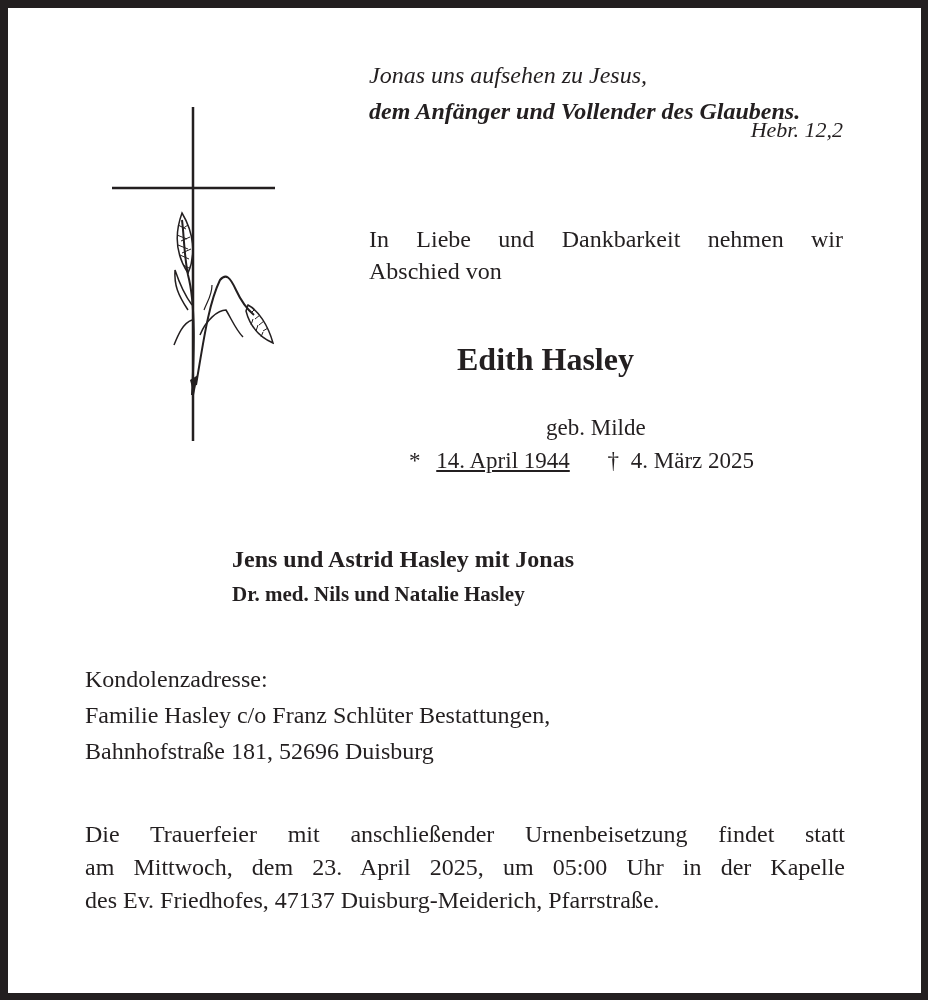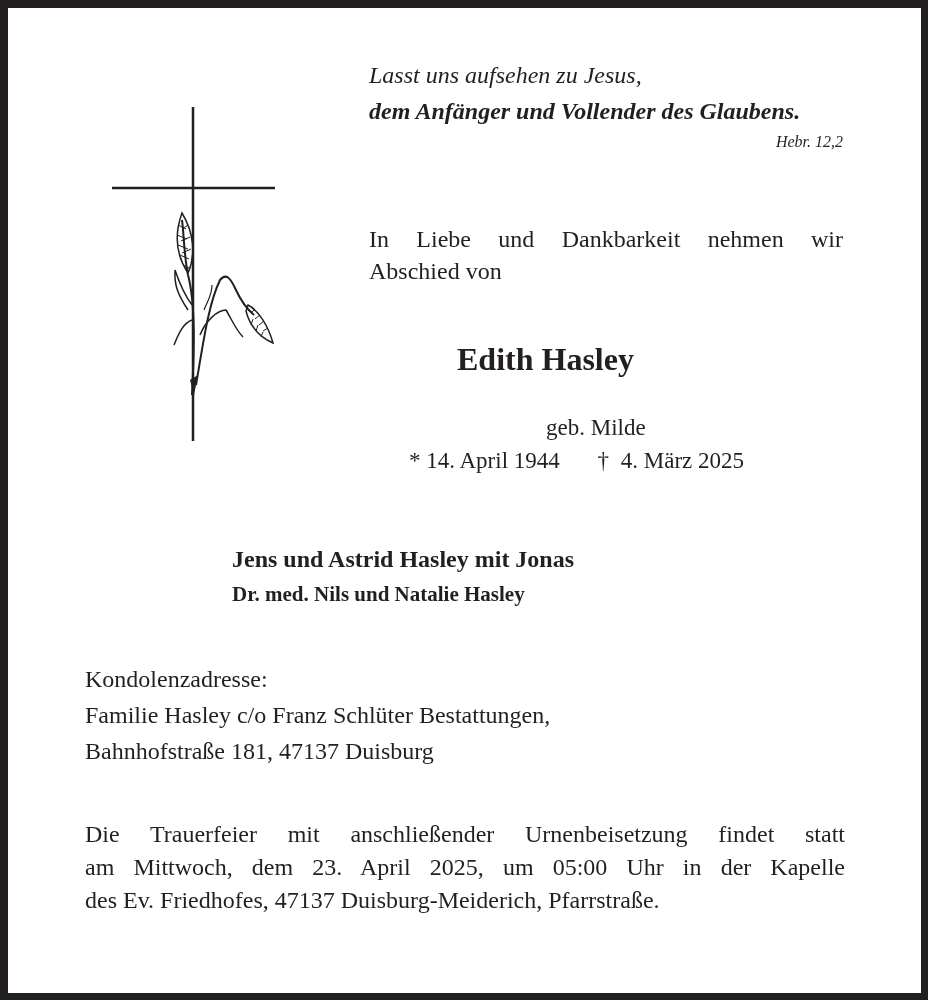--- a/index.html
+++ b/index.html
@@ -35,39 +35,39 @@
   <path d="M140 200 C 150 205, 160 220, 165 238 C 152 232, 142 222, 138 206 Z" fill="none" stroke="#231f20" stroke-width="1.5"></path>
   <path d="M143 208 l4 -4 M147 214 l5 -4 M151 220 l5 -4 M155 226 l5 -3 M145 214 l-2 6 M150 220 l-2 6 M155 227 l-2 5" stroke="#231f20" stroke-width="1"></path>
 
   <path d="M80 205 C 70 190, 66 180, 67 165 C 72 180, 78 192, 84 200" stroke="#231f20" stroke-width="1.5" fill="none"></path>
   <path d="M84 215 C 75 218, 70 230, 66 240" stroke="#231f20" stroke-width="1.5" fill="none"></path>
   <path d="M92 230 C 98 215, 110 205, 118 205 C 124 215, 128 225, 135 232" stroke="#231f20" stroke-width="1.5" fill="none"></path>
   <path d="M96 205 C 100 195, 104 190, 104 180" stroke="#231f20" stroke-width="1.2" fill="none"></path>
   <path d="M86 290 L 90 270 L 82 275 Z" fill="#231f20"></path>
 </svg>
 
-<p class="t quote" style="left:369px; top:57px;">Lasst uns aufsehen zu Jesus,</p>
+<p class="t quote" style="left:369px; top:57px;">Jonas uns aufsehen zu Jesus,</p>
 <p class="t quote" style="left:369px; top:93px;font-weight:bold;">dem Anfänger und Vollender des Glaubens.</p>
-<p class="t quote" style="right:85px; top:124px; font-size:16px;">Hebr. 12,2</p>
+<p class="t quote" style="right:85px; top:112px; font-size:22px;">Hebr. 12,2</p>
 
 <p class="t reg" style="left:369px; top:226px; width:474px; text-align:justify; text-align-last:justify;"><span>In Liebe und Dankbarkeit nehmen wir</span></p>
 <p class="t reg" style="left:369px; top:258px;">Abschied von</p>
 
 <p class="t" style="left:457px; top:341px; font-size:32px; font-weight:bold;">Edith Hasley</p>
 <p class="t reg" style="left:546px; top:415px; font-size:23px;">geb. Milde</p>
 
 <div class="t reg" style="left:409px; top:448px; font-size:23px;">
   <span>*</span>
-  <span style="">14. April 1944</span>
+  <span style="margin-left:10px;text-decoration:underline;">14. April 1944</span>
   <span style="margin-left:32px;">†</span>
   <span style="margin-left:6px;">4. März 2025</span>
 </div>
 
 <p class="t" style="left:232px; top:546px; font-size:24px; font-weight:bold;">Jens und Astrid Hasley mit Jonas</p>
 <p class="t" style="left:232px; top:582px; font-size:21px; font-weight:bold;">Dr. med. Nils und Natalie Hasley</p>
 
 <p class="t reg" style="left:85px; top:666px;">Kondolenzadresse:</p>
 <p class="t reg" style="left:85px; top:702px;">Familie Hasley c/o Franz Schlüter Bestattungen,</p>
-<p class="t reg" style="left:85px; top:738px;">Bahnhofstraße 181, 47137 Duisburg</p>
+<p class="t reg" style="left:85px; top:738px;">Bahnhofstraße 181, 52696 Duisburg</p>
 
 <p class="t reg" style="left:85px; top:821px; width:760px; text-align:justify; text-align-last:justify;"><span>Die Trauerfeier mit anschließender Urnenbeisetzung findet statt</span></p>
 <p class="t reg" style="left:85px; top:854px; width:760px; text-align:justify; text-align-last:justify;"><span>am Mittwoch, dem 23. April 2025, um 05:00 Uhr in der Kapelle</span></p>
 <p class="t reg" style="left:85px; top:887px;">des Ev. Friedhofes, 47137 Duisburg-Meiderich, Pfarrstraße.</p>
 
 </body></html>

